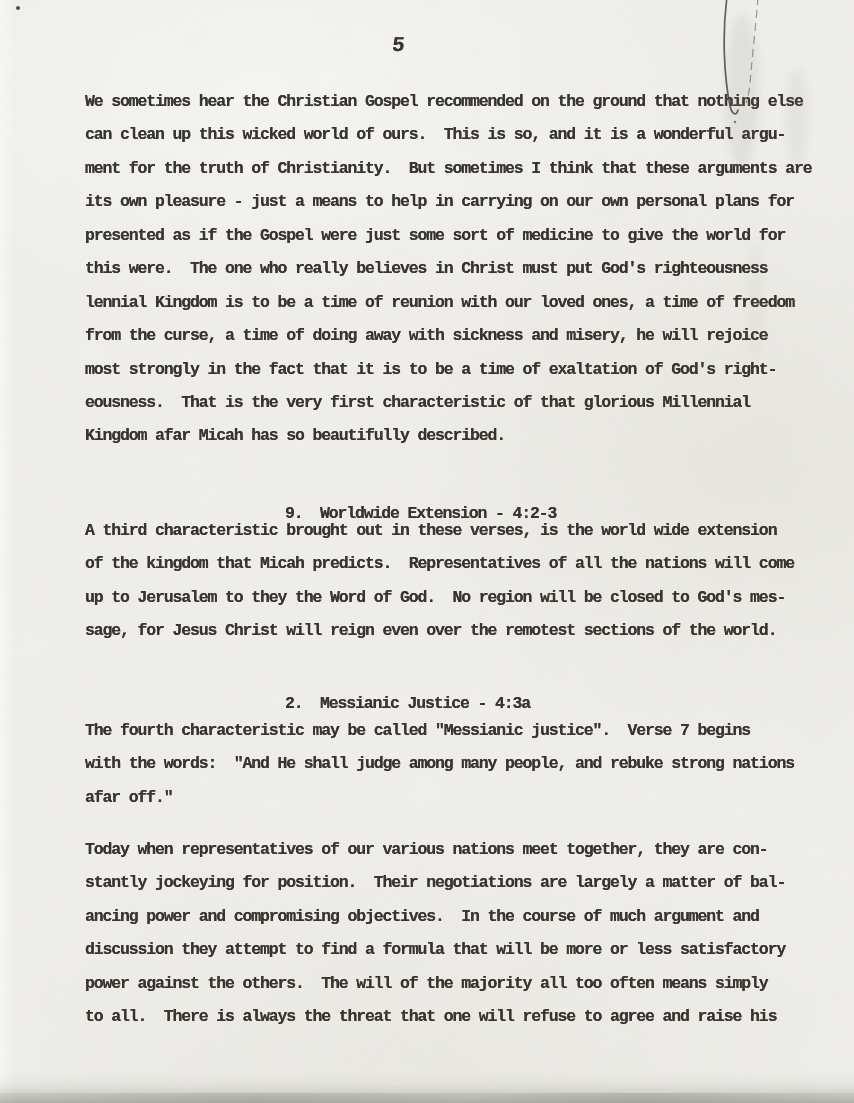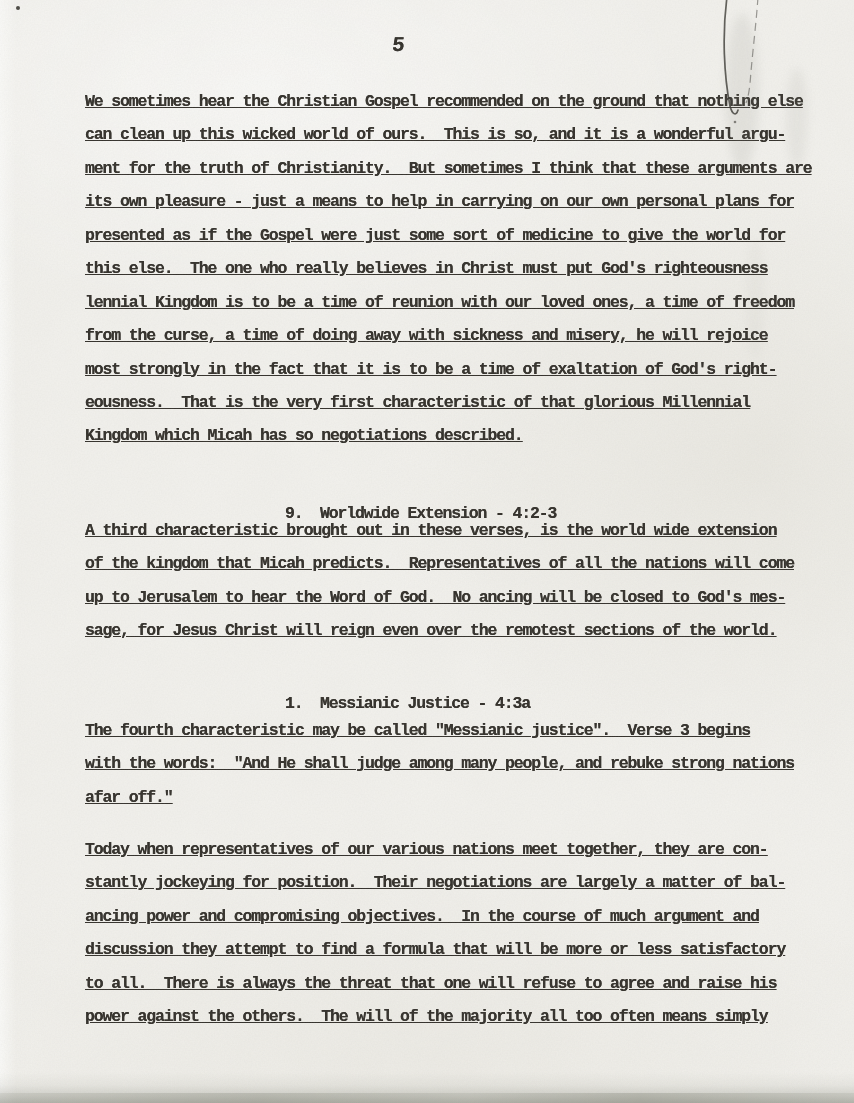--- a/index.html
+++ b/index.html
@@ -23,21 +23,20 @@
     font-weight: 700;
     font-size: 16.5px;
     letter-spacing: -1.15px;
     color: #2e2b26;
     text-shadow: 0 0 0.55px rgba(46,43,38,0.85);
   }
   .para {
     position: absolute;
     left: 85px;
     z-index: 2;
-    text-decoration: underline;
   }
   .ln {
     height: 33.45px;
     line-height: 33.45px;
     white-space: pre;
   }
   .heading {
     position: absolute;
     left: 285px;
     height: 33.45px;
@@ -70,52 +69,52 @@
 <div class="sheet">
 
   <div class="pageno">5</div>
 
   <div class="para" style="top:85px">
     <div class="ln">We sometimes hear the Christian Gospel recommended on the ground that nothing else</div>
     <div class="ln">can clean up this wicked world of ours.  This is so, and it is a wonderful argu-</div>
     <div class="ln">ment for the truth of Christianity.  But sometimes I think that these arguments are</div>
     <div class="ln">its own pleasure - just a means to help in carrying on our own personal plans for</div>
     <div class="ln">presented as if the Gospel were just some sort of medicine to give the world for</div>
-    <div class="ln">this else.  The one who really believes in Christ must put God's righteousness</div>
+    <div class="ln">this were.  The one who really believes in Christ must put God's righteousness</div>
     <div class="ln">lennial Kingdom is to be a time of reunion with our loved ones, a time of freedom</div>
     <div class="ln">from the curse, a time of doing away with sickness and misery, he will rejoice</div>
     <div class="ln">most strongly in the fact that it is to be a time of exaltation of God's right-</div>
     <div class="ln">eousness.  That is the very first characteristic of that glorious Millennial</div>
-    <div class="ln">Kingdom which Micah has so negotiations described.</div>
+    <div class="ln">Kingdom afar Micah has so beautifully described.</div>
   </div>
 
   <div class="heading" style="top:497px">9.  Worldwide Extension - 4:2-3</div>
 
   <div class="para" style="top:514px">
     <div class="ln">A third characteristic brought out in these verses, is the world wide extension</div>
     <div class="ln">of the kingdom that Micah predicts.  Representatives of all the nations will come</div>
-    <div class="ln">up to Jerusalem to hear the Word of God.  No ancing will be closed to God's mes-</div>
+    <div class="ln">up to Jerusalem to they the Word of God.  No region will be closed to God's mes-</div>
     <div class="ln">sage, for Jesus Christ will reign even over the remotest sections of the world.</div>
   </div>
 
-  <div class="heading" style="top:687px">1.  Messianic Justice - 4:3a</div>
+  <div class="heading" style="top:687px">2.  Messianic Justice - 4:3a</div>
 
   <div class="para" style="top:714px">
-    <div class="ln">The fourth characteristic may be called "Messianic justice".  Verse 3 begins</div>
+    <div class="ln">The fourth characteristic may be called "Messianic justice".  Verse 7 begins</div>
     <div class="ln">with the words:  "And He shall judge among many people, and rebuke strong nations</div>
     <div class="ln">afar off."</div>
   </div>
 
   <div class="para" style="top:833px">
     <div class="ln">Today when representatives of our various nations meet together, they are con-</div>
     <div class="ln">stantly jockeying for position.  Their negotiations are largely a matter of bal-</div>
     <div class="ln">ancing power and compromising objectives.  In the course of much argument and</div>
     <div class="ln">discussion they attempt to find a formula that will be more or less satisfactory</div>
+    <div class="ln">power against the others.  The will of the majority all too often means simply</div>
     <div class="ln">to all.  There is always the threat that one will refuse to agree and raise his</div>
-    <div class="ln">power against the others.  The will of the majority all too often means simply</div>
   </div>
 
   <svg class="marks" width="854" height="1103" viewBox="0 0 854 1103">
     <defs>
       <filter id="blur6" x="-60%" y="-60%" width="220%" height="220%">
         <feGaussianBlur stdDeviation="5"></feGaussianBlur>
       </filter>
     </defs>
     <ellipse cx="742" cy="92" rx="17" ry="78" fill="#83837a" opacity="0.13" filter="url(#blur6)"></ellipse>
     <ellipse cx="797" cy="118" rx="11" ry="50" fill="#83837a" opacity="0.10" filter="url(#blur6)"></ellipse>

